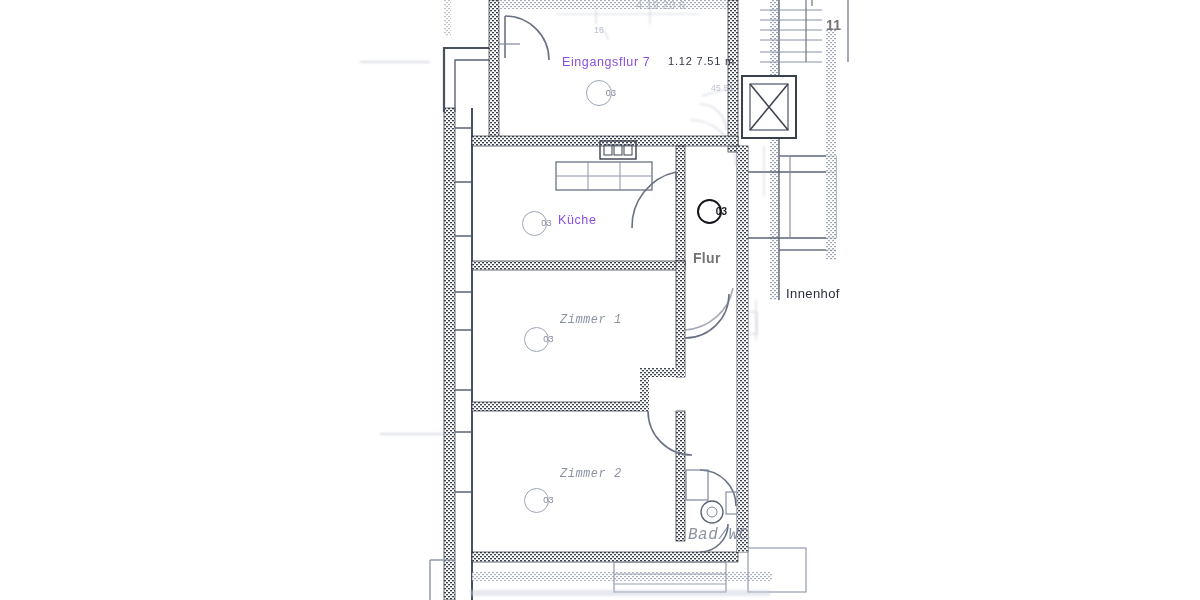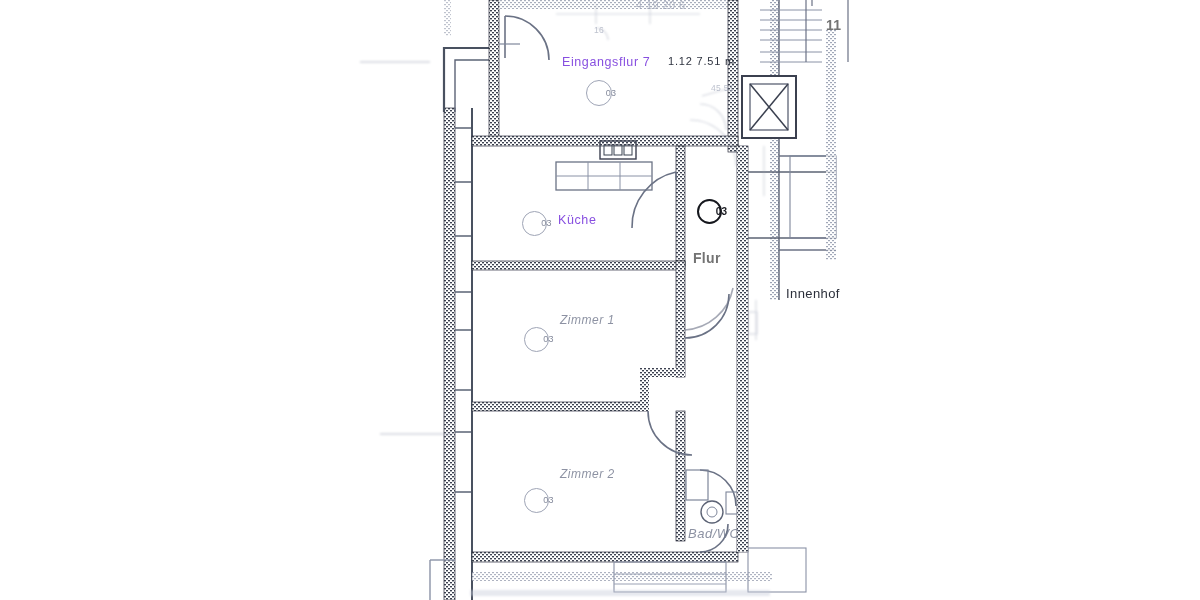--- a/index.html
+++ b/index.html
@@ -58,21 +58,21 @@
     font-size: 11px;
     letter-spacing: 0.4px;
   }
   .lbl-bold {
     font-weight: bold;
     color: #737373;
     font-size: 14px;
     letter-spacing: 0.3px;
   }
   .lbl-hand {
-    font-family: Liberation Sans, sans-serif;
+    font-family: Liberation Mono, monospace;
     color: #6d7489;
     opacity: 0.78;
     font-size: 12px;
     font-style: italic;
     letter-spacing: 0.5px;
   }
   .lbl-tiny {
     font-size: 8.5px;
     color: #9aa1b4;
     opacity: 0.65;
@@ -357,18 +357,18 @@
     <div class="lbl lbl-hand" style="left:560px; top:314px;">Zimmer 1</div>
     <div class="badge badge-faint" style="left:524px; top:327px; width:25px; height:25px;">
       <span>03</span>
     </div>
 
     <div class="lbl lbl-hand" style="left:560px; top:468px;">Zimmer 2</div>
     <div class="badge badge-faint" style="left:524px; top:488px; width:25px; height:25px;">
       <span>03</span>
     </div>
 
-    <div class="lbl lbl-hand" style="left:688px; top:527px; font-size:13px;">Bad/WC</div>
+    <div class="lbl lbl-hand" style="left:688px; top:527px; font-size:16px;">Bad/WC</div>
 
     <div class="lbl lbl-room" style="left:786px; top:287px; color:#2b2f3a;">Innenhof</div>
 
   </div>
 </div>
 
 </body></html>

